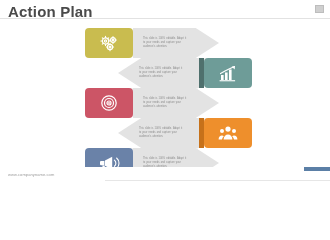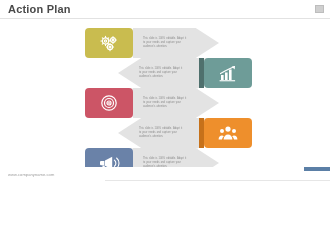--- a/index.html
+++ b/index.html
@@ -17,21 +17,21 @@
   .titlebar {
     position: absolute;
     left: 0; top: 0;
     width: 330px; height: 19px;
     background: #ffffff;
     border-bottom: 1px solid #e2e2e2;
   }
   .title-text {
     position: absolute;
     left: 8px; top: 3px;
-    font-size: 11px;
+    font-size: 15px;
     font-weight: bold;
     color: #4a4a4a;
     letter-spacing: .2px;
     white-space: nowrap;
   }
   .title-icon {
     position: absolute;
     right: 6px; top: 5px;
     width: 9px; height: 8px;
     background: #cfcfcf;

